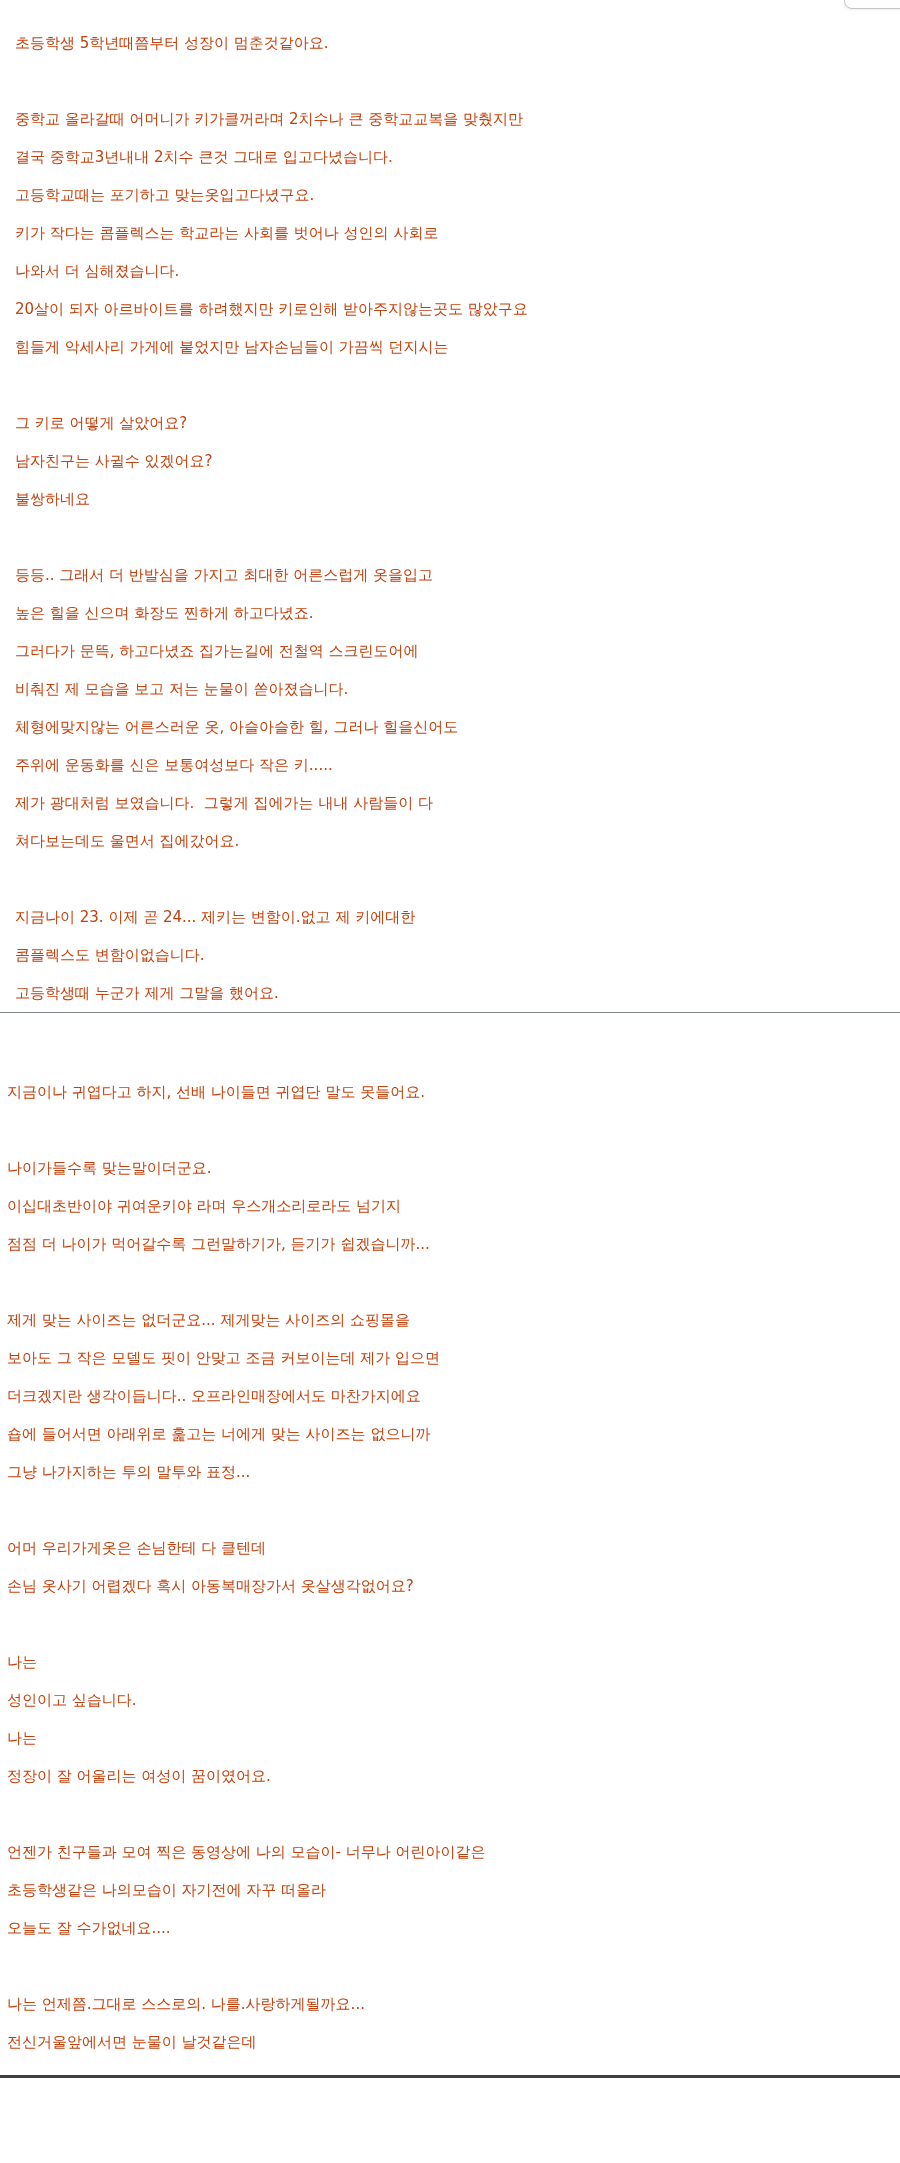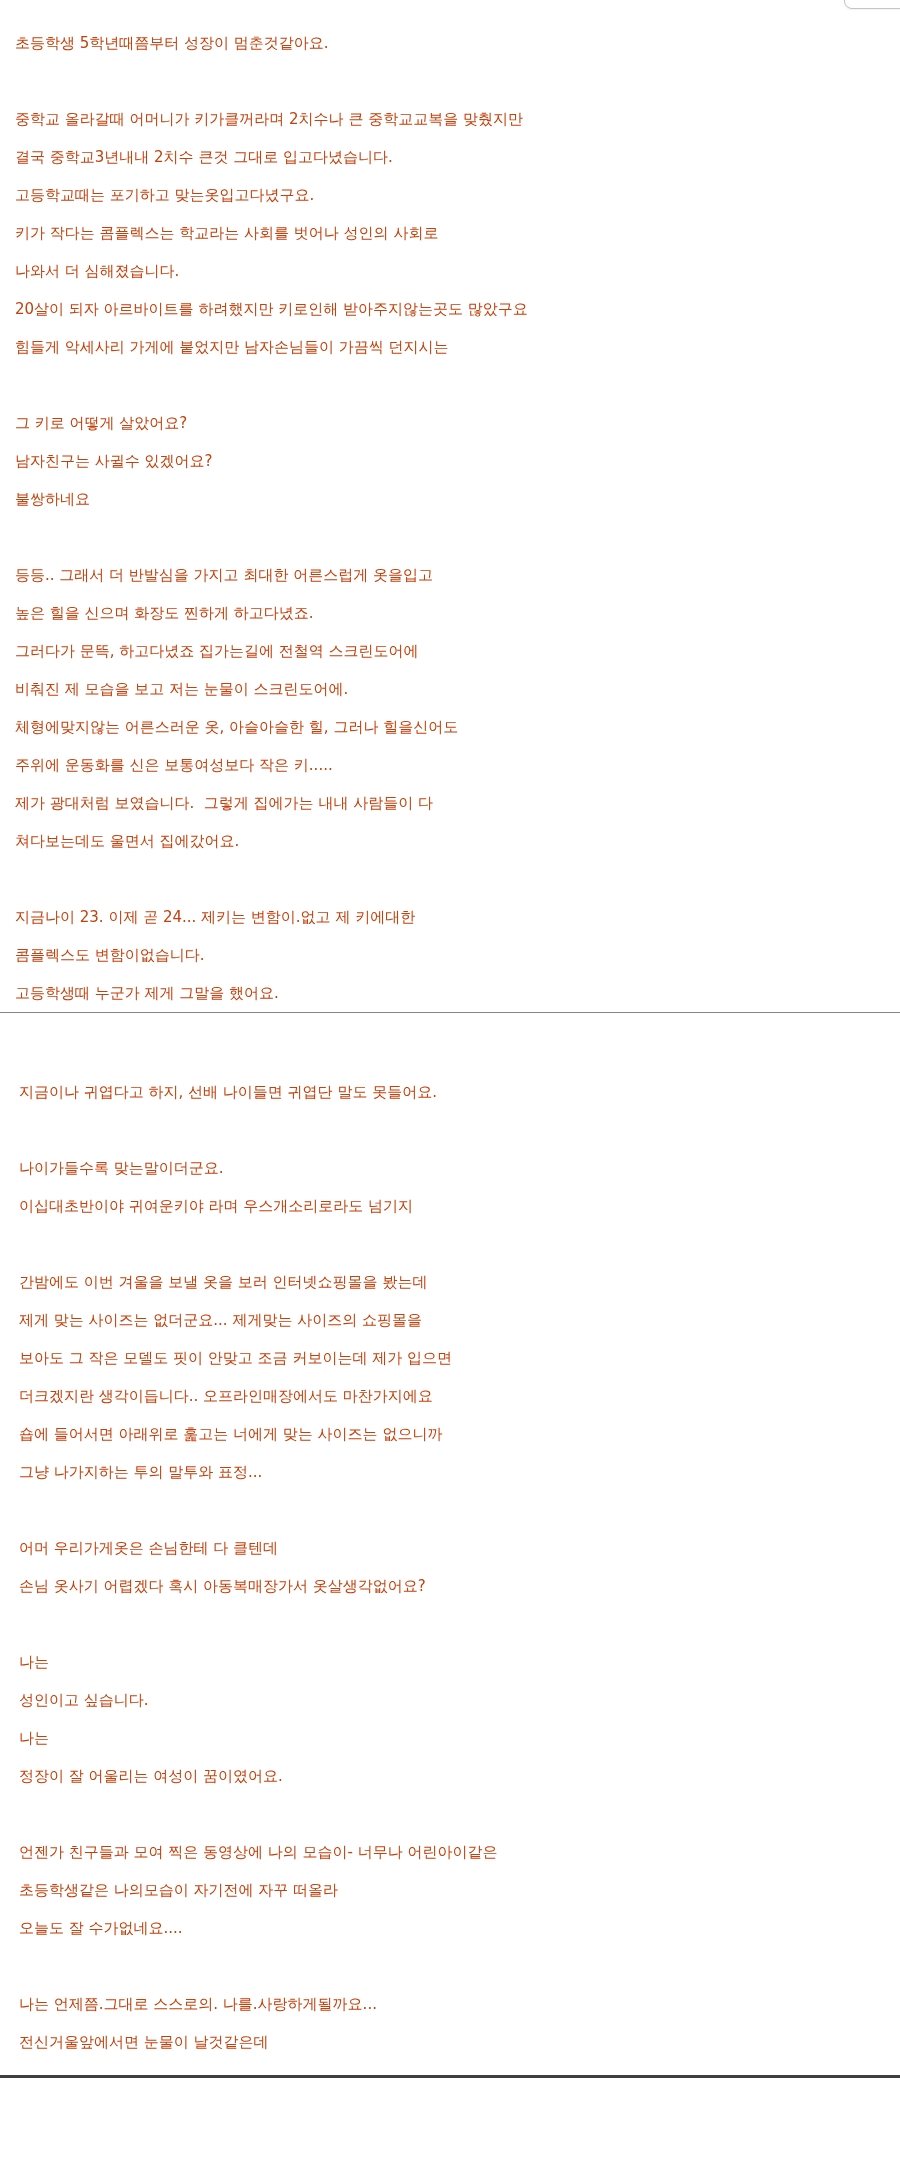--- a/index.html
+++ b/index.html
@@ -7,21 +7,21 @@
     width: 900px;
     height: 2163px;
     background: #ffffff;
     overflow: hidden;
     position: relative;
     font-family: "DejaVu Sans", sans-serif;
   }
   .page { position: relative; width: 900px; height: 2163px; }
   .text-block { box-sizing: border-box; }
   .part1 { padding: 24px 8px 0 15px; }
-  .part2 { padding: 22px 8px 0 19px; }
+  .part2 { padding: 22px 8px 0 7px; }
   .line {
     height: 38px;
     line-height: 38px;
     font-size: 15px;
     color: #c2410c;
     white-space: pre;
     overflow: hidden;
   }
   .divider {
     width: 100%;
@@ -65,42 +65,42 @@
       <div class="line">20살이 되자 아르바이트를 하려했지만 키로인해 받아주지않는곳도 많았구요</div>
       <div class="line">힘들게 악세사리 가게에 붙었지만 남자손님들이 가끔씩 던지시는</div>
       <div class="line"></div>
       <div class="line">그 키로 어떻게 살았어요?</div>
       <div class="line">남자친구는 사귈수 있겠어요?</div>
       <div class="line">불쌍하네요</div>
       <div class="line"></div>
       <div class="line">등등.. 그래서 더 반발심을 가지고 최대한 어른스럽게 옷을입고</div>
       <div class="line">높은 힐을 신으며 화장도 찐하게 하고다녔죠.</div>
       <div class="line">그러다가 문뜩, 하고다녔죠 집가는길에 전철역 스크린도어에</div>
-      <div class="line">비춰진 제 모습을 보고 저는 눈물이 스크린도어에.</div>
+      <div class="line">비춰진 제 모습을 보고 저는 눈물이 쏟아졌습니다.</div>
       <div class="line">체형에맞지않는 어른스러운 옷, 아슬아슬한 힐, 그러나 힐을신어도</div>
       <div class="line">주위에 운동화를 신은 보통여성보다 작은 키.....</div>
       <div class="line">제가 광대처럼 보였습니다.  그렇게 집에가는 내내 사람들이 다</div>
       <div class="line">쳐다보는데도 울면서 집에갔어요.</div>
       <div class="line"></div>
       <div class="line">지금나이 23. 이제 곧 24... 제키는 변함이.없고 제 키에대한</div>
       <div class="line">콤플렉스도 변함이없습니다.</div>
       <div class="line">고등학생때 누군가 제게 그말을 했어요.</div>
     </div>
 
   <div class="divider"></div>
 
   <div class="text-block part2">
 
   <div class="line"></div>
       <div class="line">지금이나 귀엽다고 하지, 선배 나이들면 귀엽단 말도 못들어요.</div>
       <div class="line"></div>
       <div class="line">나이가들수록 맞는말이더군요.</div>
       <div class="line">이십대초반이야 귀여운키야 라며 우스개소리로라도 넘기지</div>
+      <div class="line">점점 더 나이가 먹어갈수록 그런말하기가, 듣기가 쉽겠습니까...</div>
       <div class="line"></div>
-      <div class="line">간밤에도 이번 겨울을 보낼 옷을 보러 인터넷쇼핑몰을 봤는데</div>
       <div class="line">제게 맞는 사이즈는 없더군요... 제게맞는 사이즈의 쇼핑몰을</div>
       <div class="line">보아도 그 작은 모델도 핏이 안맞고 조금 커보이는데 제가 입으면</div>
       <div class="line">더크겠지란 생각이듭니다.. 오프라인매장에서도 마찬가지에요</div>
       <div class="line">숍에 들어서면 아래위로 훑고는 너에게 맞는 사이즈는 없으니까</div>
       <div class="line">그냥 나가지하는 투의 말투와 표정...</div>
       <div class="line"></div>
       <div class="line">어머 우리가게옷은 손님한테 다 클텐데</div>
       <div class="line">손님 옷사기 어렵겠다 혹시 아동복매장가서 옷살생각없어요?</div>
       <div class="line"></div>
       <div class="line">나는</div>

